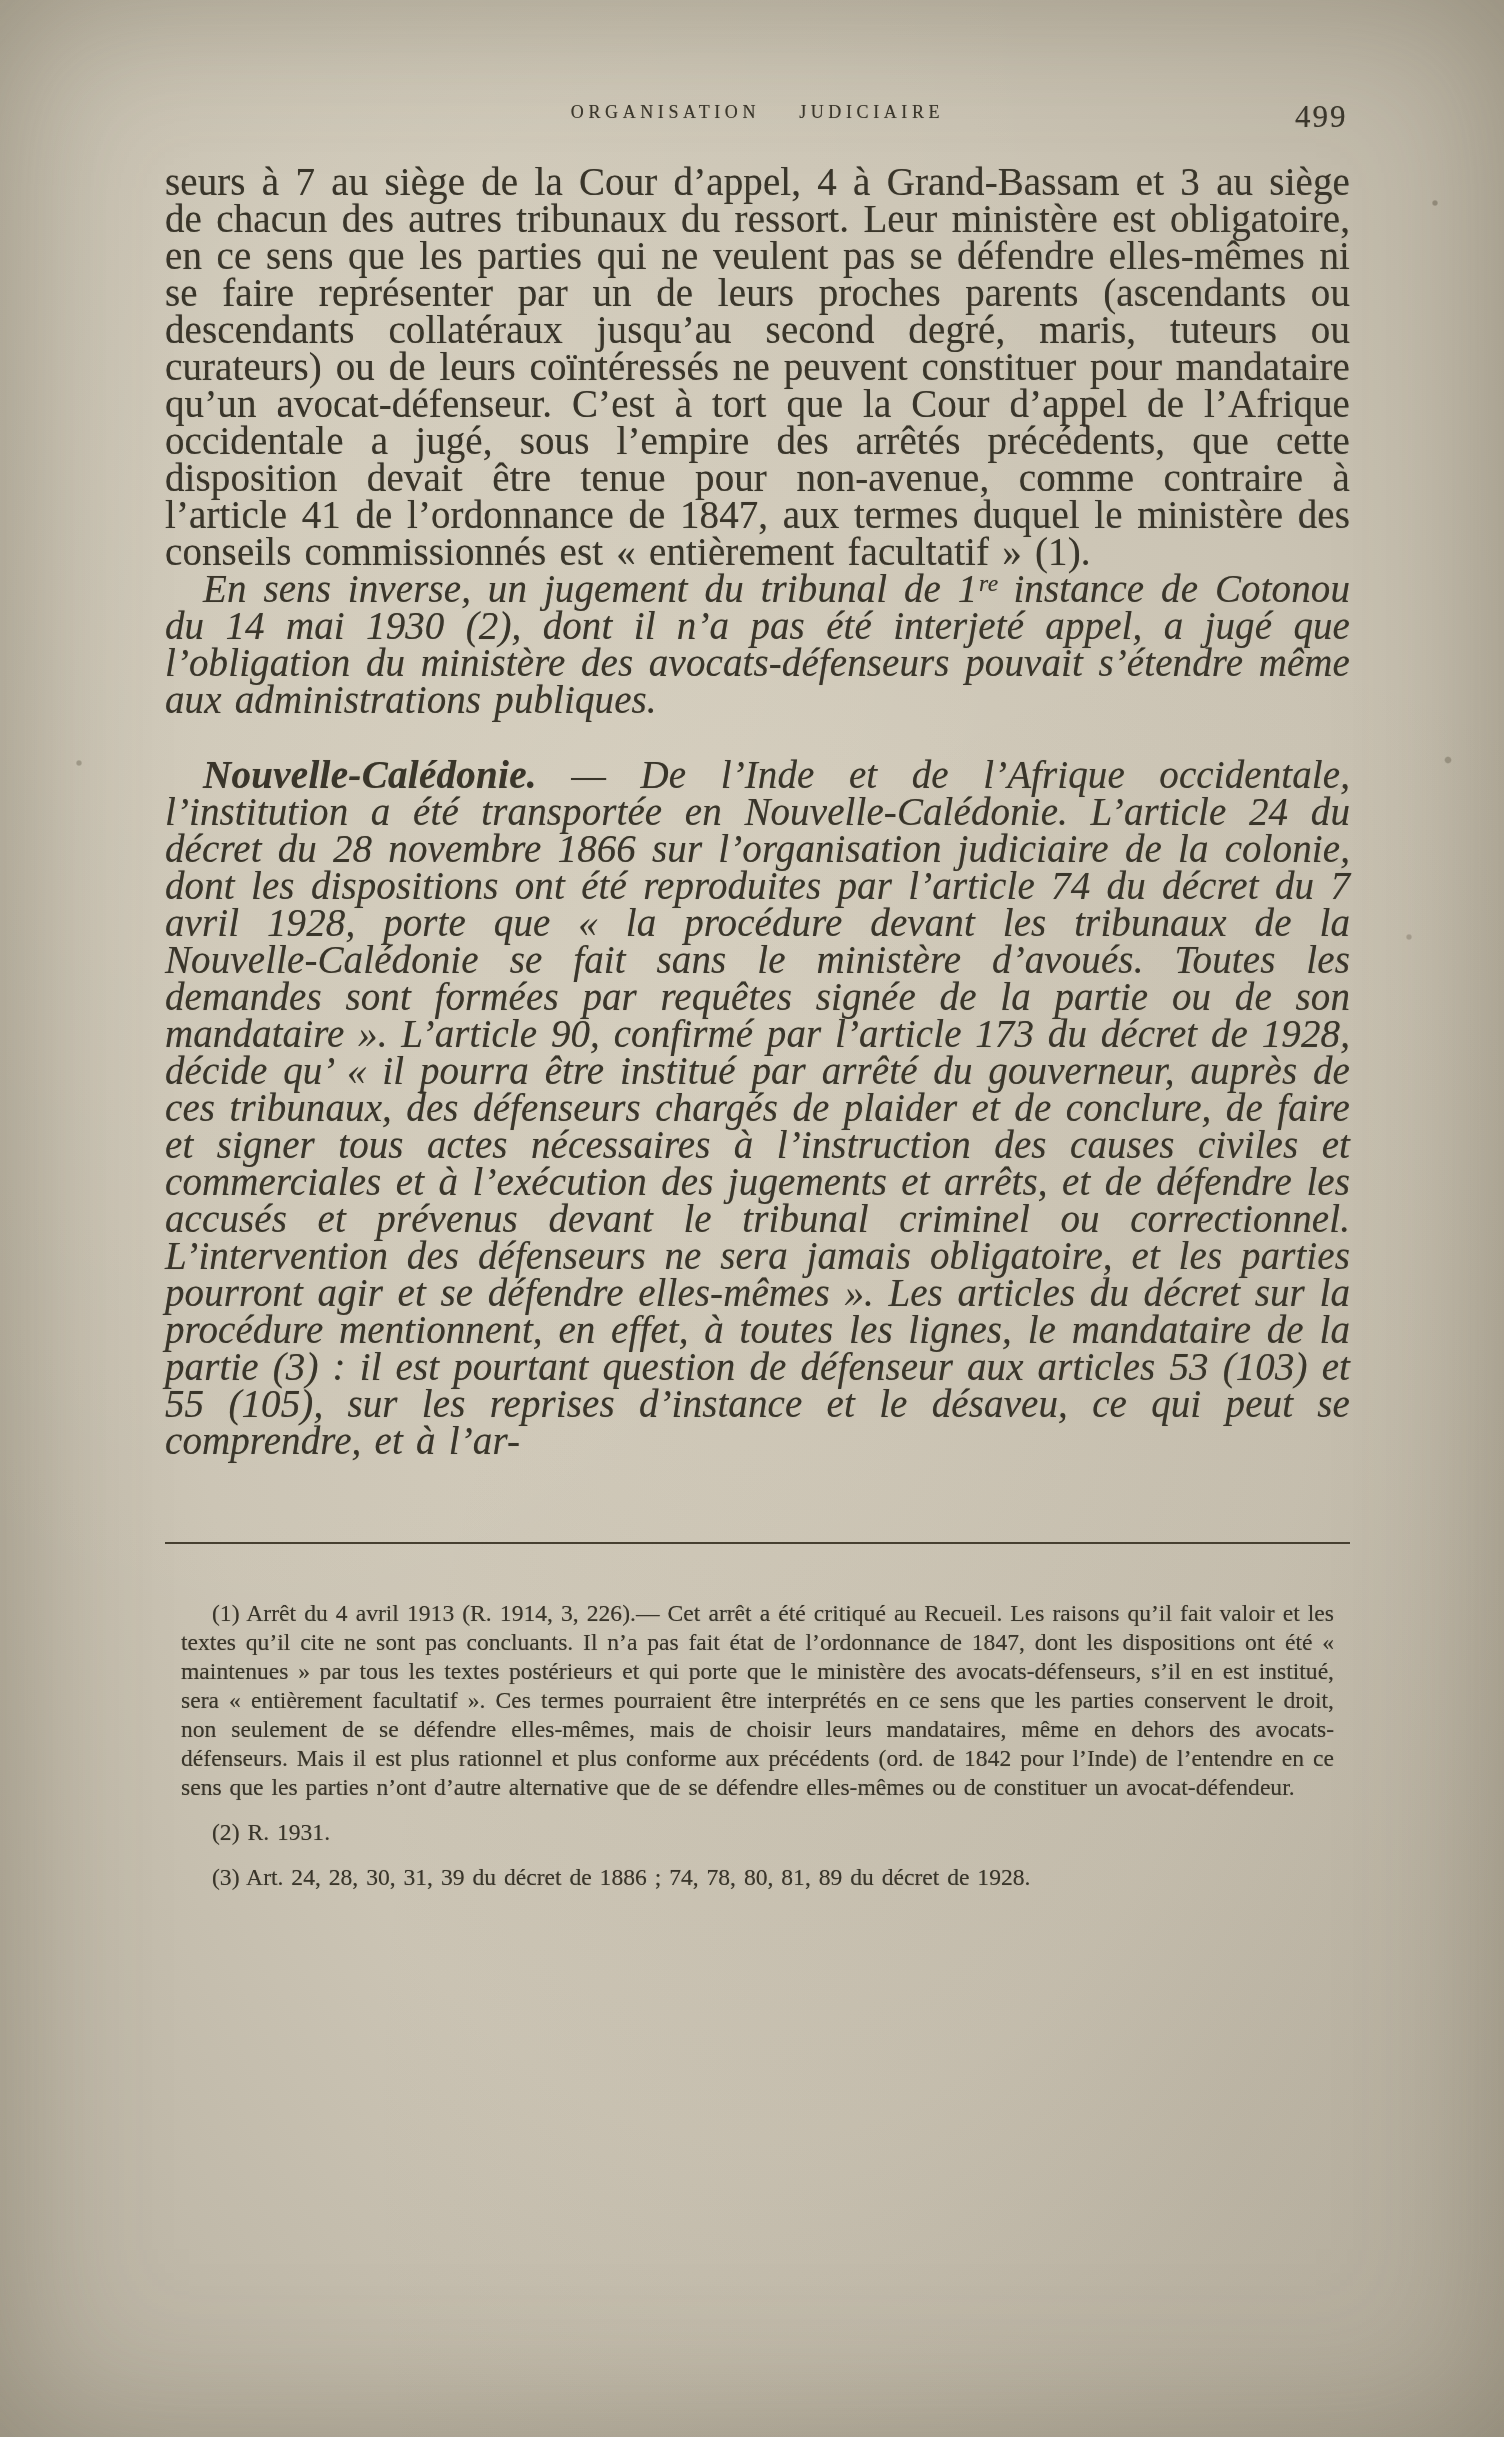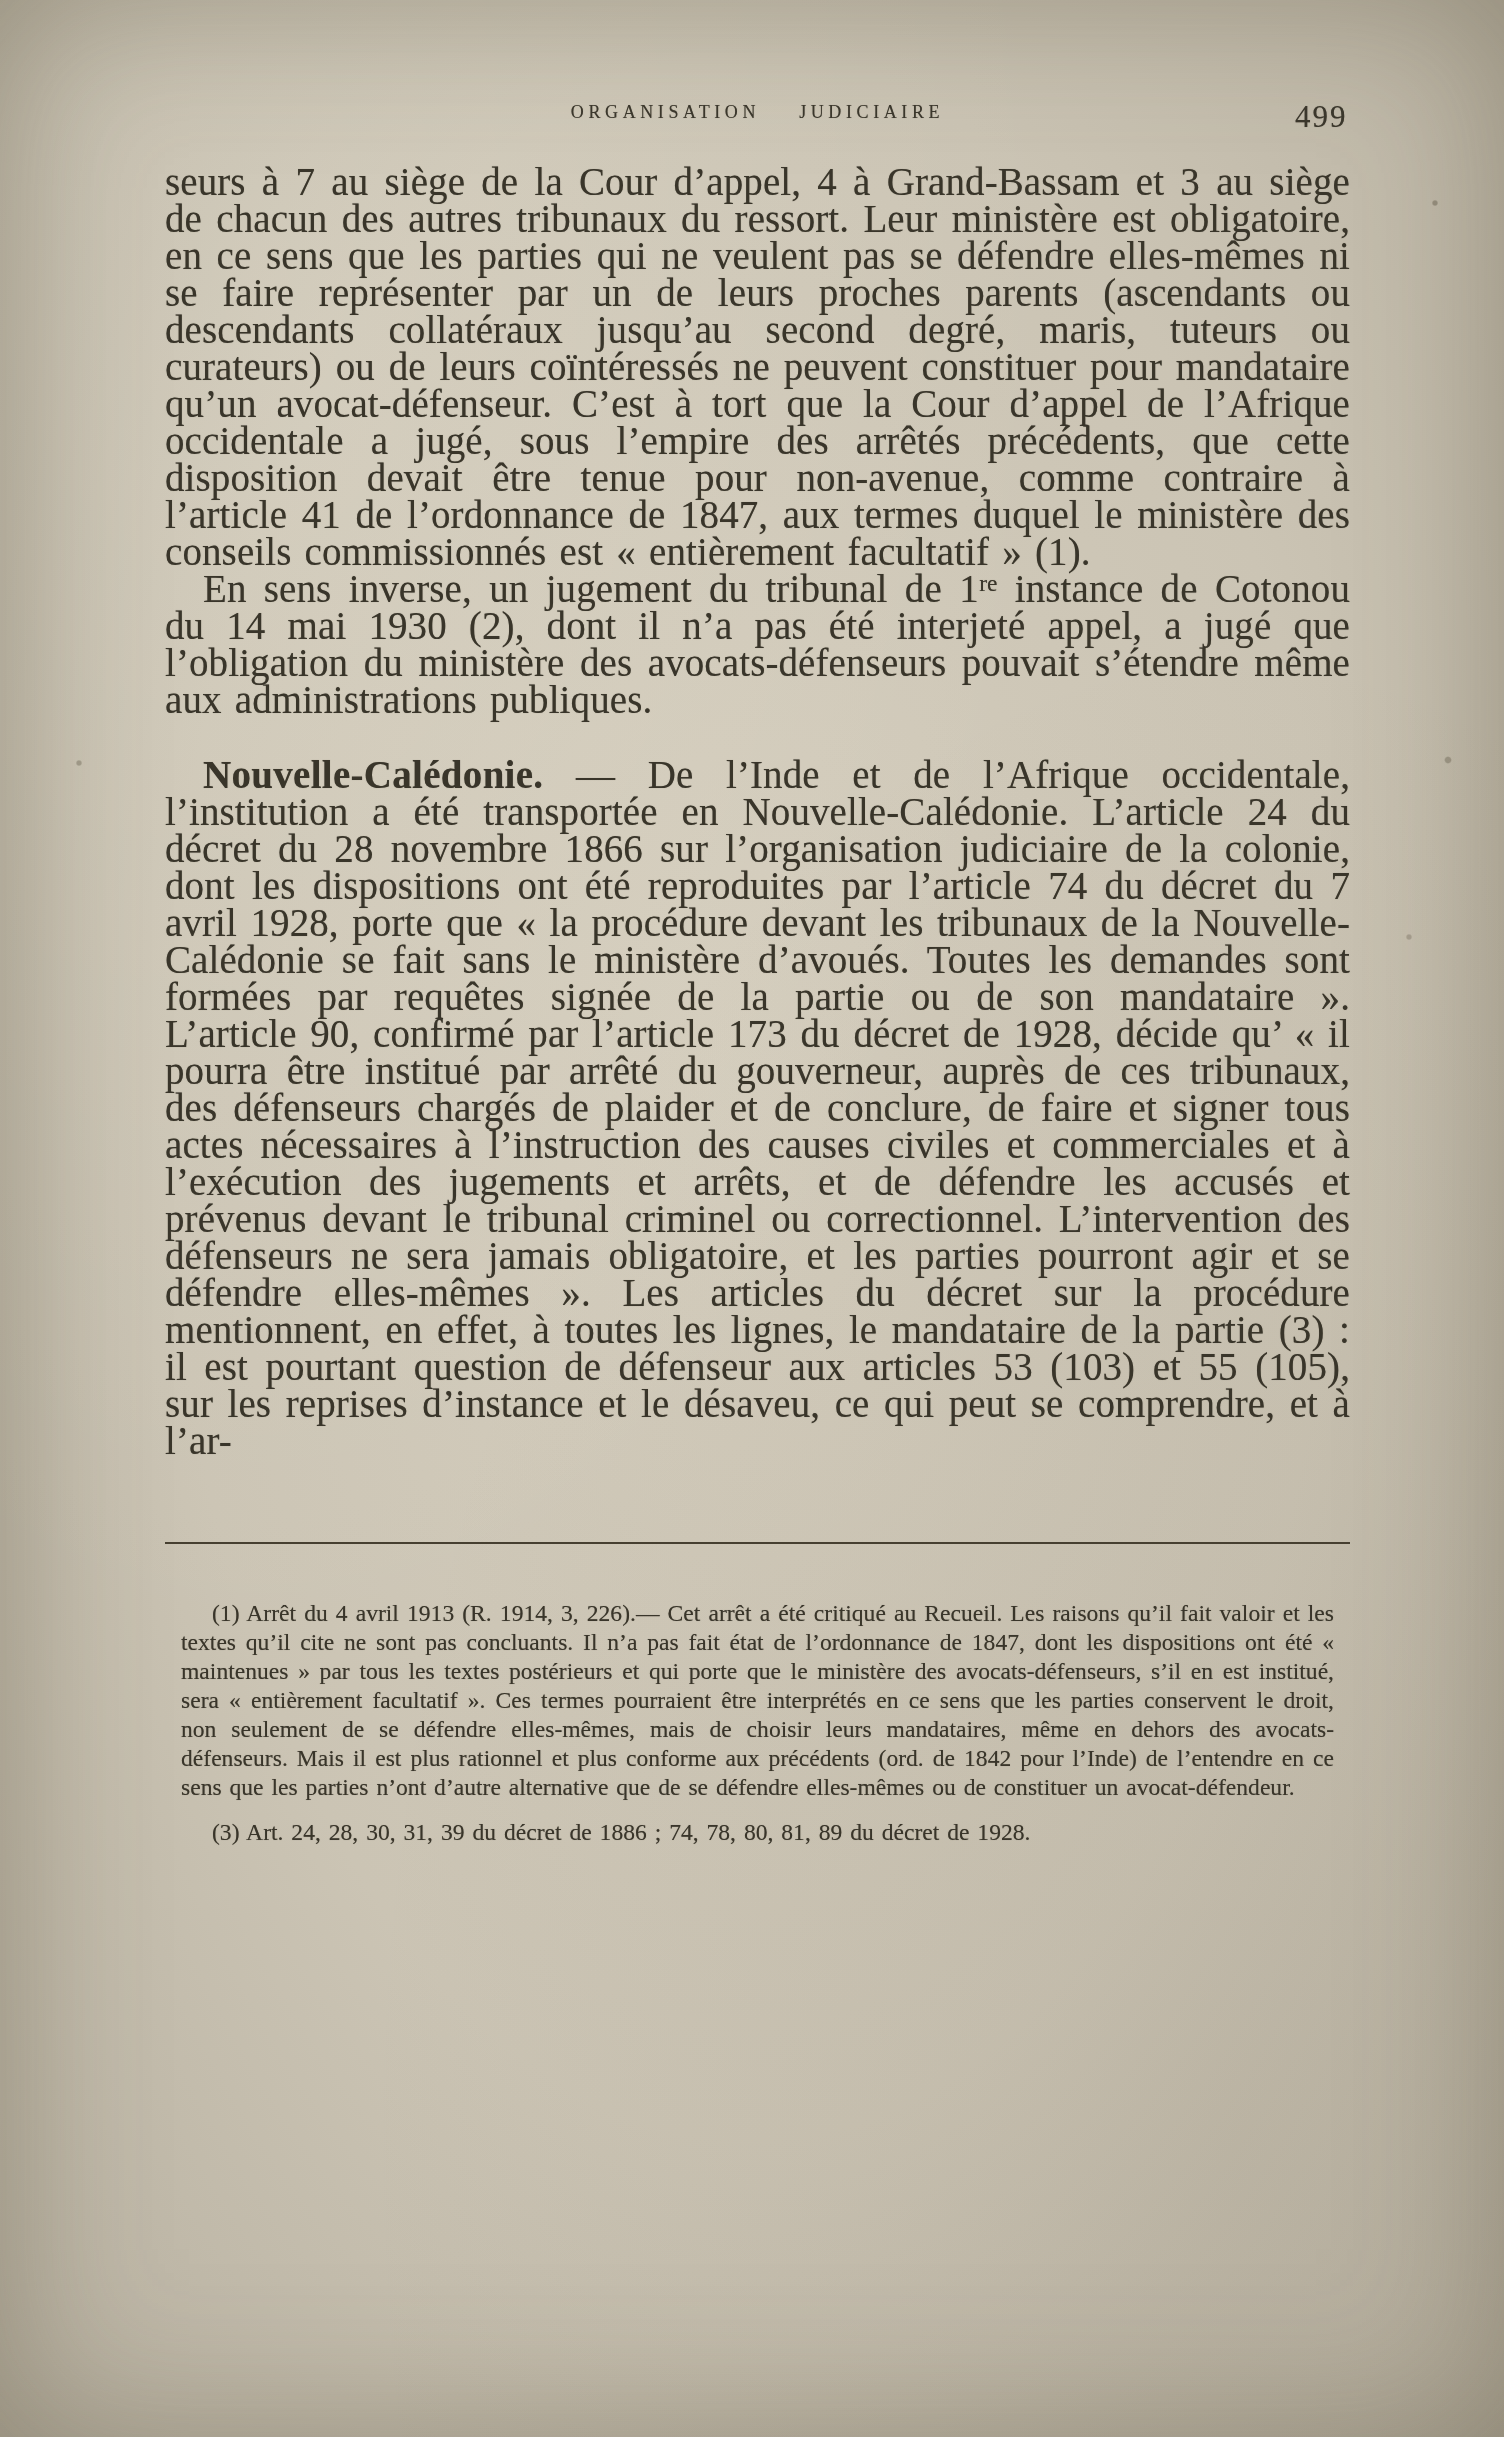--- a/index.html
+++ b/index.html
@@ -58,21 +58,21 @@
 
   .bodytext {
     margin-top: 20px;
     font-size: 39px;
     line-height: 37px;
     text-align: justify;
     word-spacing: 3.3px;
     letter-spacing: 0.1px;
   }
   .para { margin: 0; }
-  .para.indent { text-indent: 38px; }
+  .para.indent { text-indent: 38px; font-style: italic; }
   .para.section { margin-top: 38px; }
   .lead-bold { font-weight: bold; letter-spacing: 0.3px; }
 
   .rule {
     border: none;
     border-top: 2px solid #463f30;
     margin: 83px 0 0 0;
     width: 100%;
   }
 
@@ -101,18 +101,19 @@
       <p class="para indent">En sens inverse, un jugement du tribunal de 1ʳᵉ instance de Cotonou du 14 mai 1930 (2), dont il n’a pas été interjeté appel, a jugé que l’obligation du ministère des avocats-défenseurs pouvait s’étendre même aux administrations publiques.</p>
       <p class="para indent section">
         <span class="lead-bold">Nouvelle-Calédonie.</span><span> — De l’Inde et de l’Afrique occidentale, l’institution a été transportée en Nouvelle-Calédonie. L’article 24 du décret du 28 novembre 1866 sur l’organisation judiciaire de la colonie, dont les dispositions ont été reproduites par l’article 74 du décret du 7 avril 1928, porte que « la procédure devant les tribunaux de la Nouvelle-Calédonie se fait sans le ministère d’avoués. Toutes les demandes sont formées par requêtes signée de la partie ou de son mandataire ». L’article 90, confirmé par l’article 173 du décret de 1928, décide qu’ « il pourra être institué par arrêté du gouverneur, auprès de ces tribunaux, des défenseurs chargés de plaider et de conclure, de faire et signer tous actes nécessaires à l’instruction des causes civiles et commerciales et à l’exécution des jugements et arrêts, et de défendre les accusés et prévenus devant le tribunal criminel ou correctionnel. L’intervention des défenseurs ne sera jamais obligatoire, et les parties pourront agir et se défendre elles-mêmes ». Les articles du décret sur la procédure mentionnent, en effet, à toutes les lignes, le mandataire de la partie (3) : il est pourtant question de défenseur aux articles 53 (103) et 55 (105), sur les reprises d’instance et le désaveu, ce qui peut se comprendre, et à l’ar-</span>
       </p>
     </div>
 
     <hr class="rule">
 
     <div class="footnotes">
       <p class="footnote">(1) Arrêt du 4 avril 1913 (R. 1914, 3, 226).— Cet arrêt a été critiqué au Recueil. Les raisons qu’il fait valoir et les textes qu’il cite ne sont pas concluants. Il n’a pas fait état de l’ordonnance de 1847, dont les dispositions ont été « maintenues » par tous les textes postérieurs et qui porte que le ministère des avocats-défenseurs, s’il en est institué, sera « entièrement facultatif ». Ces termes pourraient être interprétés en ce sens que les parties conservent le droit, non seulement de se défendre elles-mêmes, mais de choisir leurs mandataires, même en dehors des avocats-défenseurs. Mais il est plus rationnel et plus conforme aux précédents (ord. de 1842 pour l’Inde) de l’entendre en ce sens que les parties n’ont d’autre alternative que de se défendre elles-mêmes ou de constituer un avocat-défendeur.</p>
+      <p class="footnote">(2) R. 1931.</p>
       <p class="footnote">(3) Art. 24, 28, 30, 31, 39 du décret de 1886 ; 74, 78, 80, 81, 89 du décret de 1928.</p>
     </div>
 
   </div>
 </div>
 
 
 </body></html>

